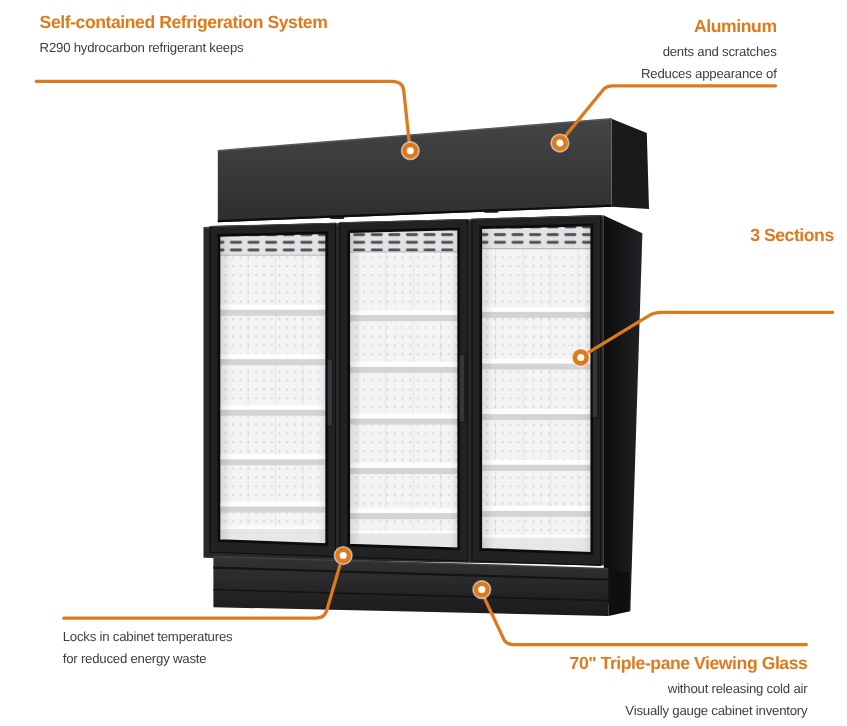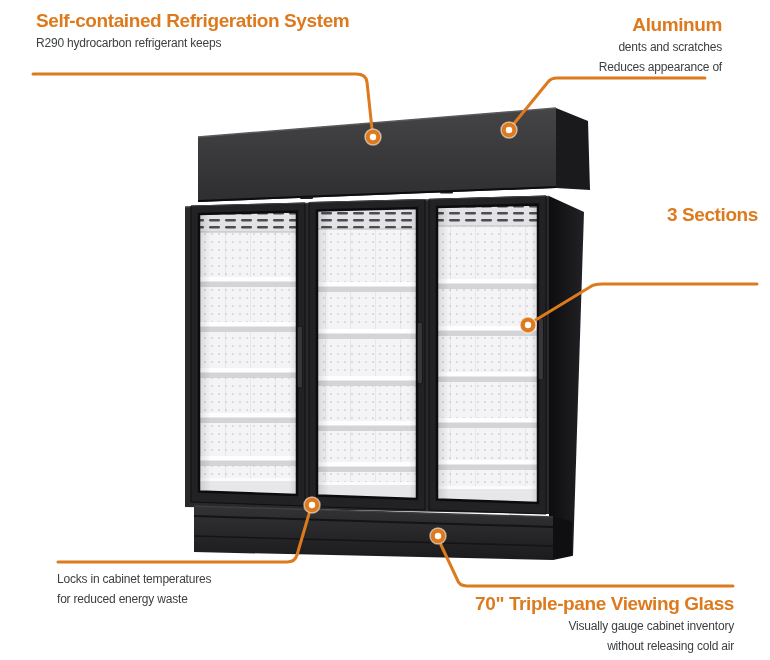--- a/index.html
+++ b/index.html
@@ -5,21 +5,21 @@
   :root { --accent:#de7a1e; --body:#3d4043; }
   html,body { margin:0; padding:0; background:#ffffff; }
   .stage {
     position:relative; width:770px; height:660px; overflow:hidden;
     background:#ffffff;
     font-family:"Liberation Sans", sans-serif;
   }
   .stage svg.fig { position:absolute; left:0; top:0; }
   .callout { position:absolute; margin:0; }
   .callout .co-title {
-    margin:0; font-size:19px; line-height:24px; font-weight:700;
+    margin:0; font-size:16px; line-height:24px; font-weight:700;
     color:var(--accent); letter-spacing:-0.4px; white-space:nowrap;
   }
   .callout .co-line {
     display:block; font-size:12px; line-height:20px; color:var(--body);
     letter-spacing:-0.2px; white-space:nowrap;
   }
   .callout.align-right { text-align:right; }
   .connector {
     fill:none; stroke:var(--accent); stroke-width:3;
     stroke-linecap:round; stroke-linejoin:round;
@@ -223,34 +223,34 @@
       <circle class="dot-outer" cx="438" cy="536" r="8"></circle>
         <circle class="dot-inner" cx="438" cy="536" r="3.2"></circle>
     </g>
   </svg>
 
   <div class="callout" style="left:36px; top:9px;">
     <h2 class="co-title">Self-contained Refrigeration System</h2>
     <span class="co-line">R290 hydrocarbon refrigerant keeps</span>
   </div>
 
-  <div class="callout align-right" style="right:48px; top:13px;">
+  <div class="callout align-right" style="right:64px; top:13px;">
     <h2 class="co-title">Aluminum</h2>
     <span class="co-line">dents and scratches</span>
     <span class="co-line">Reduces appearance of</span>
   </div>
 
   <div class="callout align-right" style="right:12px; top:203px;">
     <h2 class="co-title">3 Sections</h2>
   </div>
 
   <div class="callout" style="left:57px; top:569px;">
     <span class="co-line">Locks in cabinet temperatures</span>
     <span class="co-line">for reduced energy waste</span>
   </div>
 
   <div class="callout align-right" style="right:36px; top:592px;">
     <h2 class="co-title">70" Triple-pane Viewing Glass</h2>
+    <span class="co-line">without releasing cold air</span>
     <span class="co-line">Visually gauge cabinet inventory</span>
-    <span class="co-line">without releasing cold air</span>
   </div>
 
 </div>
 
 </body></html>

